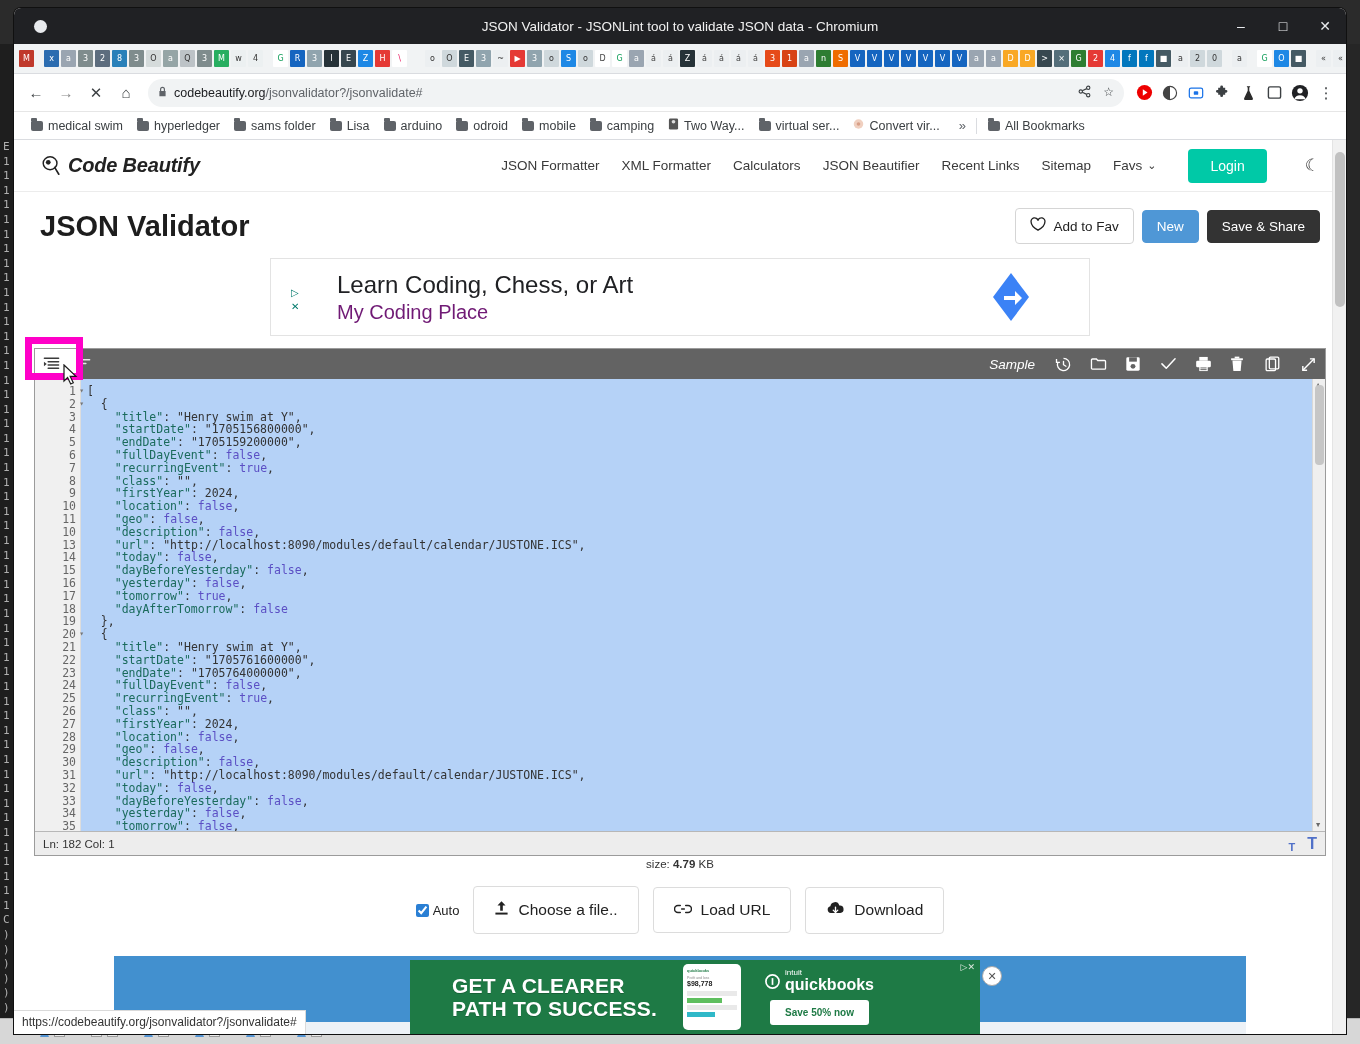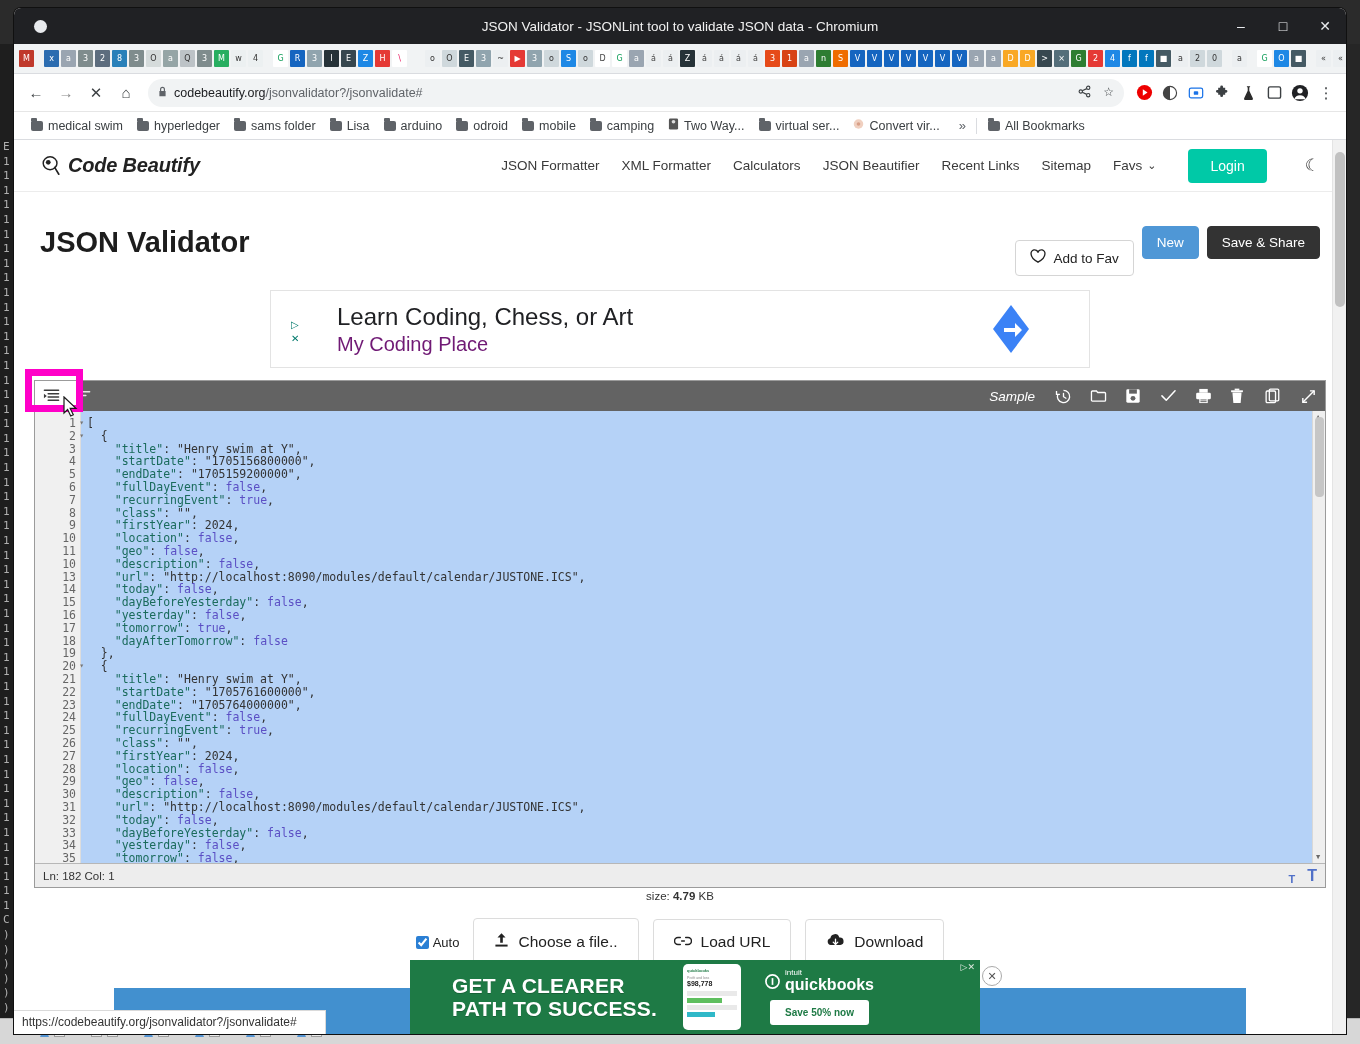--- a/index.html
+++ b/index.html
@@ -151,21 +151,21 @@
   
   .title-row {
     display: flex; align-items: center; padding: 16px 26px 6px 26px;
   }
   h1.pagetitle { font-size: 29px; margin: 0; font-weight: bold; color: #1d1d1d; }
   .title-actions { margin-left: auto; display: flex; align-items: center; gap: 8px; }
   .btn {
     font-size: 13.5px; padding: 8px 14px; border-radius: 4px; white-space: nowrap;
     display: flex; align-items: center; gap: 7px;
   }
-  .btn-fav { background: #fff; border: 1px solid #d5d5d5; color: #222; margin-top: 32px; }
+  .btn-fav { background: #fff; border: 1px solid #d5d5d5; color: #222; }
   .btn-new { background: #4f97d6; color: #fff; border: 1px solid #4f97d6; }
   .btn-save { background: #333333; color: #fff; border: 1px solid #333333; }
 
   
   .ad-top {
     width: 820px; margin: 8px auto 0 auto; height: 78px;
     border: 1px solid #e3e3e3; background: #fff; position: relative;
     display: flex; align-items: center; padding: 0 58px 0 66px;
   }
   .ad-top .hl { font-size: 24px; color: #202124; line-height: 1.25; }
@@ -289,21 +289,21 @@
     position: absolute; left: 968px; bottom: 48px; width: 20px; height: 20px;
     border: 1px solid #aaa; border-radius: 50%; background: #fff;
     font-size: 11px; color: #555; display: flex; align-items: center;
     justify-content: center;
   }
 
   
   .status-url {
     position: absolute; left: 0; bottom: 0; background: #fff;
     border-top: 1px solid #dadada; border-right: 1px solid #dadada;
-    font-size: 12px; color: #333; padding: 4px 28px 5px 8px; z-index: 40;
+    font-size: 12px; color: #333; padding: 4px 8px 5px 8px; z-index: 40;
   }
 
   .dim { color: #8a8a8a; }
 </style>
 </head>
 <body>
 
 <div id="desktop">
   <div id="behind-editor">
       <div class="ln">E</div>

